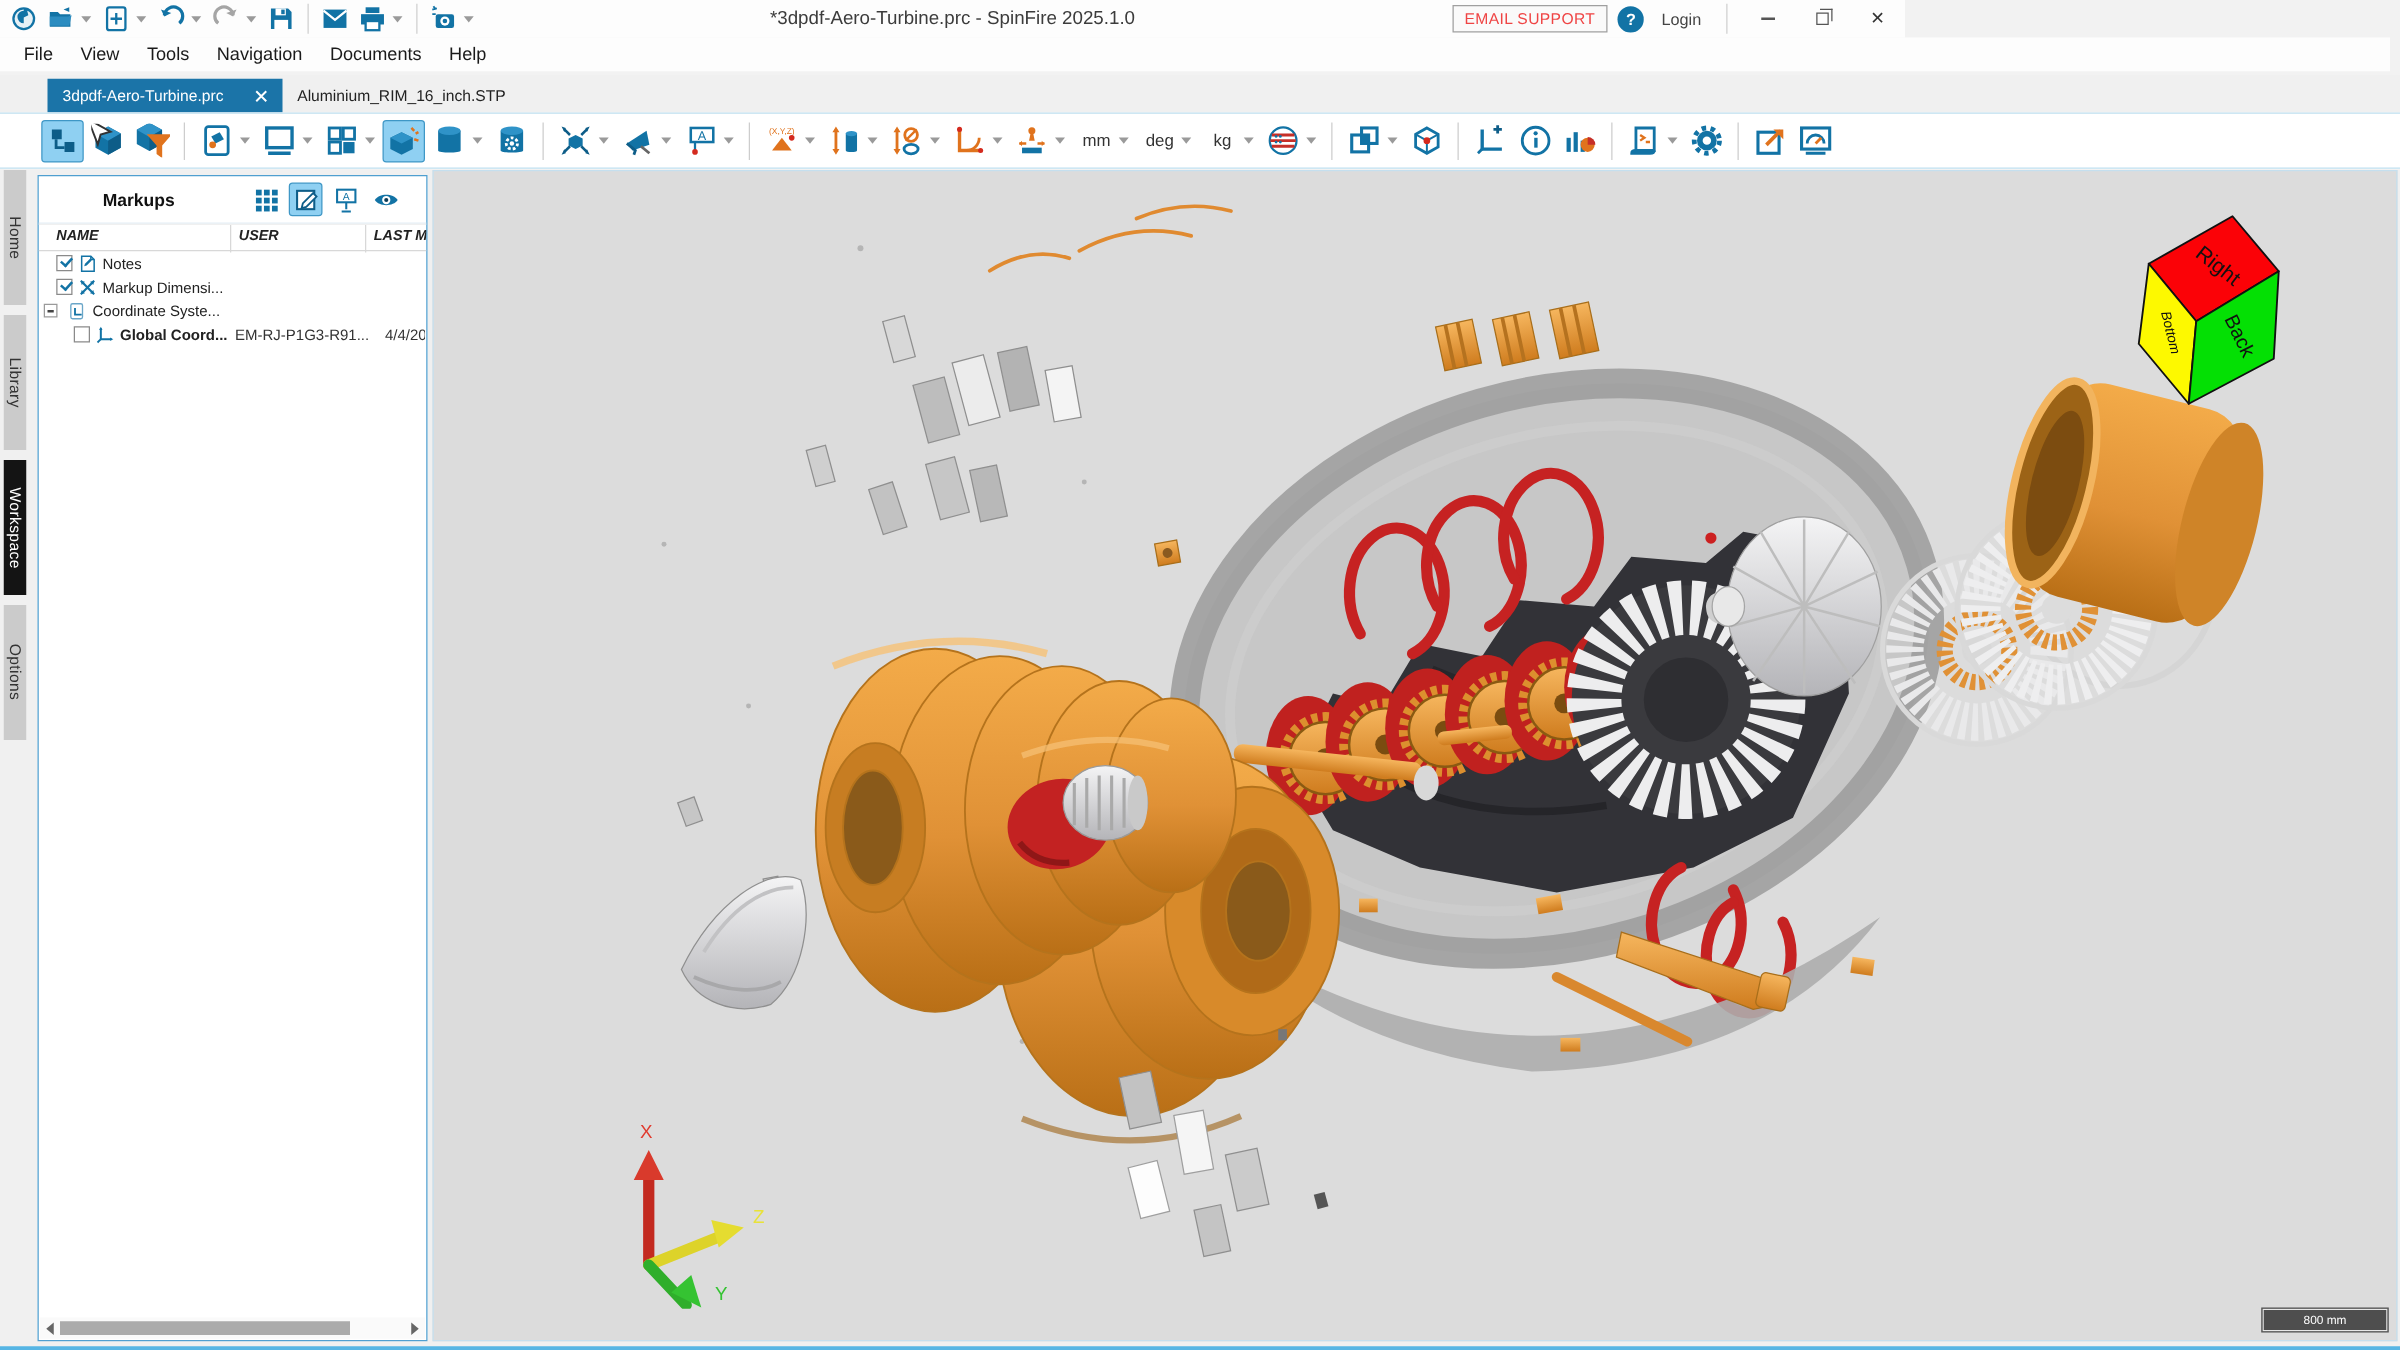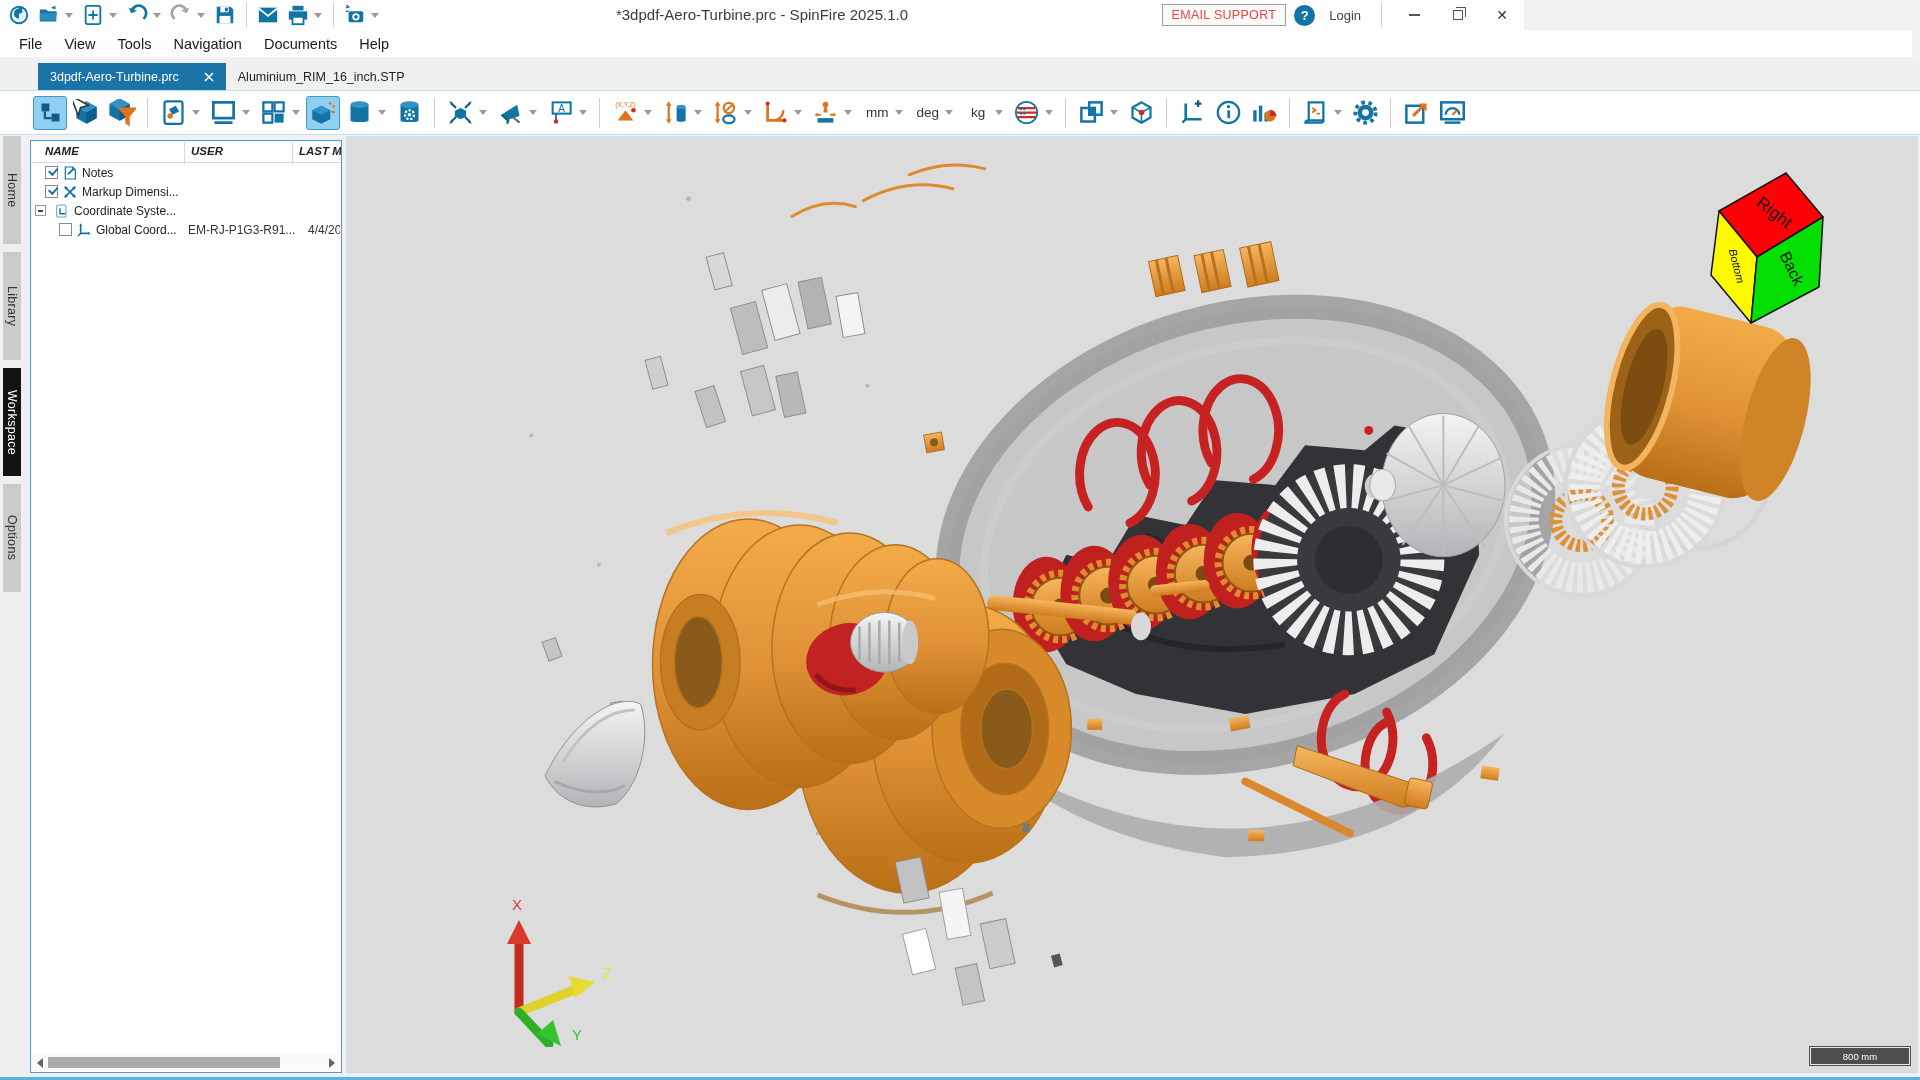--- a/index.html
+++ b/index.html
@@ -634,20 +634,45 @@
       </div>
     <div class="rail-tab active" style="top:232px">
         <span>Workspace</span>
       </div>
     <div class="rail-tab" style="top:348px">
         <span>Options</span>
       </div>
   </div>
 
   <div class="panel">
+    <div class="panel-header">
+      <div class="panel-title">Markups</div>
+      <div class="ph-icons">
+        <span class="ph-btn">
+            <svg>
+              <use href="#i-grid9"></use>
+            </svg>
+          </span>
+        <span class="ph-btn active">
+            <svg>
+              <use href="#i-edit"></use>
+            </svg>
+          </span>
+        <span class="ph-btn">
+            <svg>
+              <use href="#i-sign"></use>
+            </svg>
+          </span>
+        <span class="ph-btn">
+            <svg>
+              <use href="#i-eye"></use>
+            </svg>
+          </span>
+      </div>
+    </div>
     <div class="cols">
       <span class="col-name">NAME</span>
       <span class="col-user">USER</span>
       <span class="col-last">LAST M</span>
       <span class="colsep1"></span>
       <span class="colsep2"></span>
     </div>
     <div class="tree">
       <div class="trow" style="padding-left:14px">
         <span class="cb checked"></span>
@@ -676,21 +701,21 @@
           </span>
         <span class="tlabel">Coordinate Syste...</span>
       </div>
       <div class="trow" style="padding-left:28px">
         <span class="cb"></span>
         <span class="ticon">
             <svg>
               <use href="#i-axis2"></use>
             </svg>
           </span>
-        <span class="tlabel" style="font-weight:normal;max-width:92px">Global Coord...</span>
+        <span class="tlabel" style="font-weight:bold;max-width:92px">Global Coord...</span>
         <span class="tuser">EM-RJ-P1G3-R91...</span>
         <span class="tdate">4/4/2025</span>
       </div>
     </div>
     <div class="hscroll">
       <span class="harrow left"></span>
       <span class="hthumb"></span>
       <span class="hspacer"></span>
       <span class="harrow right"></span>
     </div>

